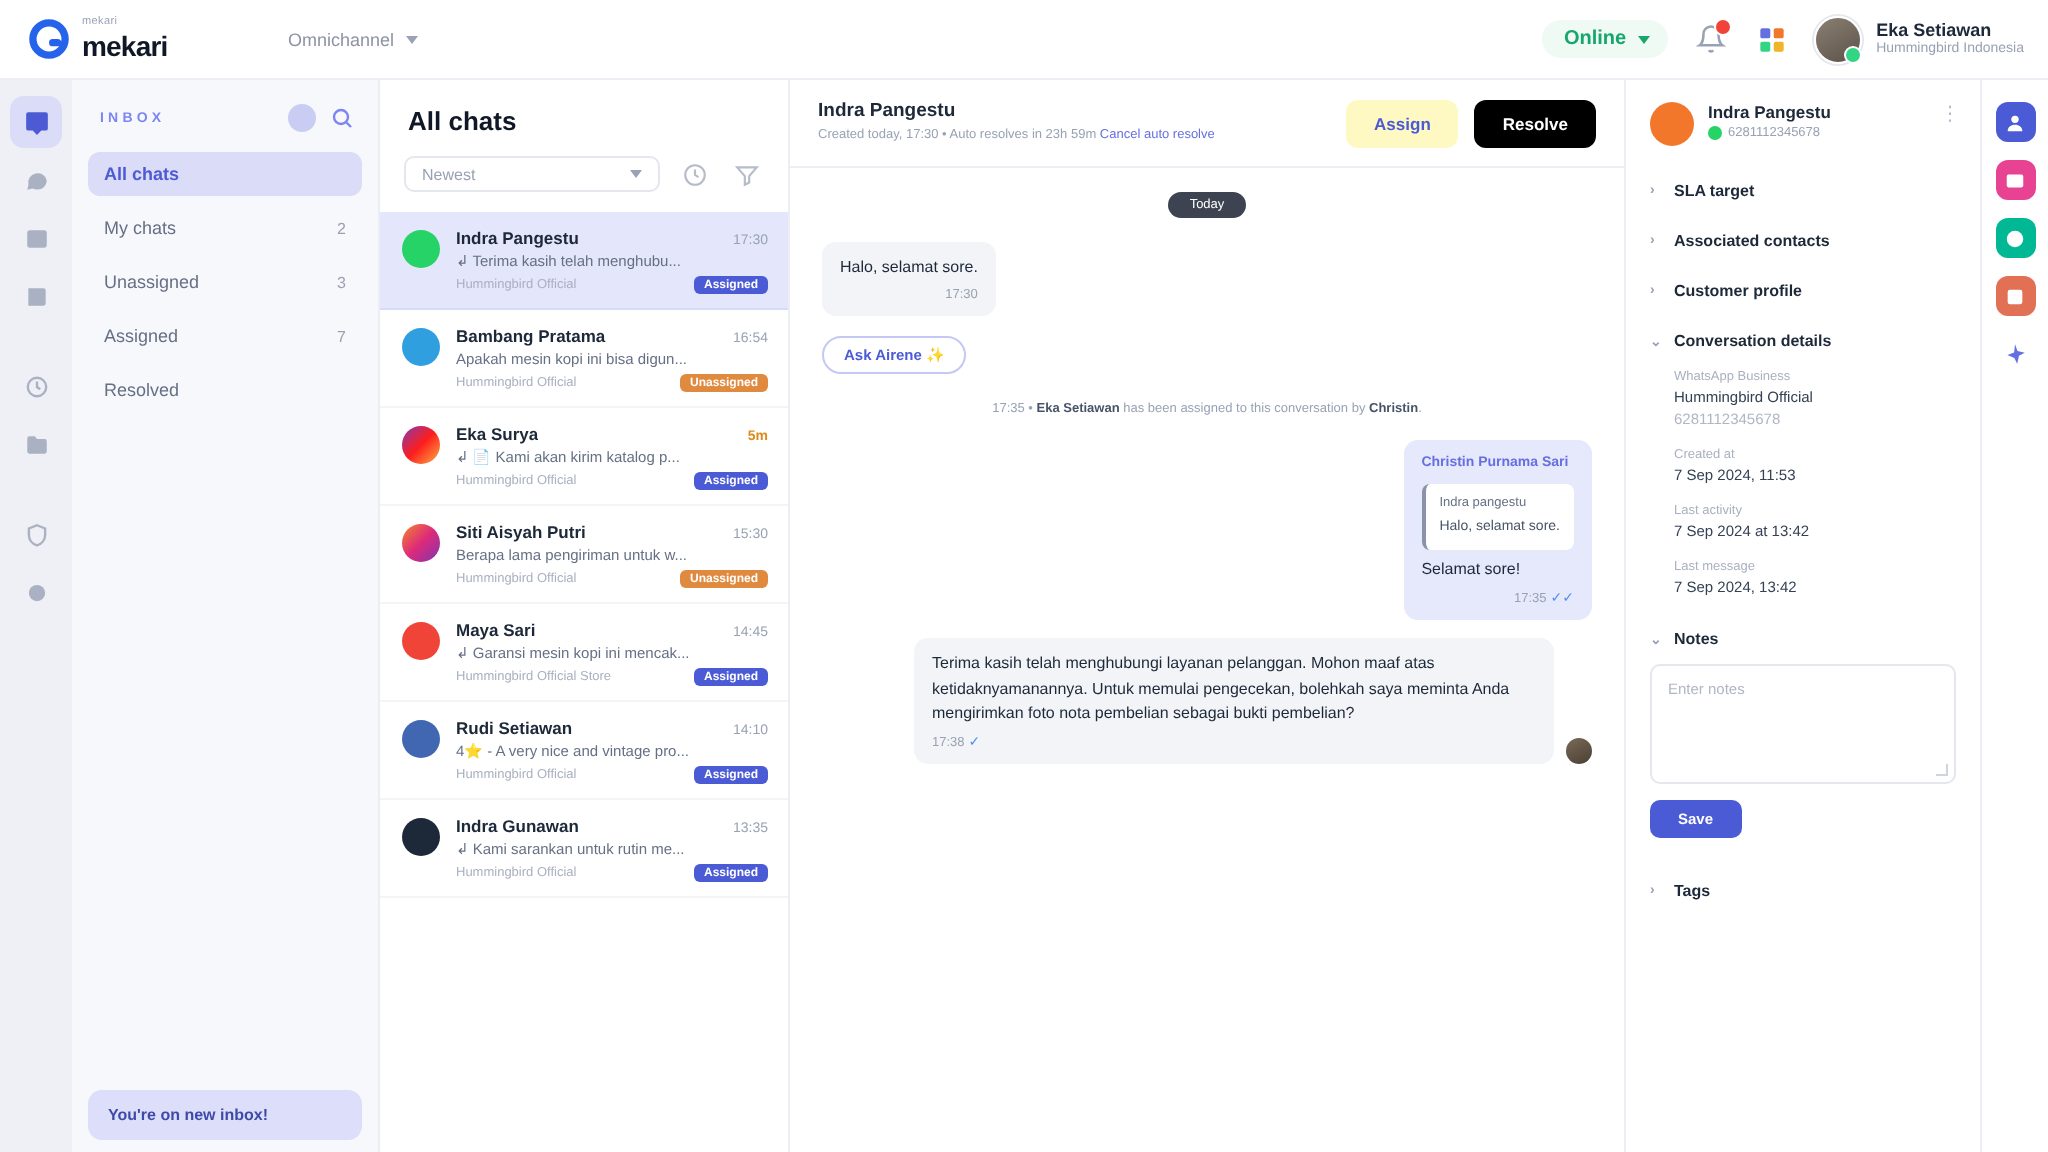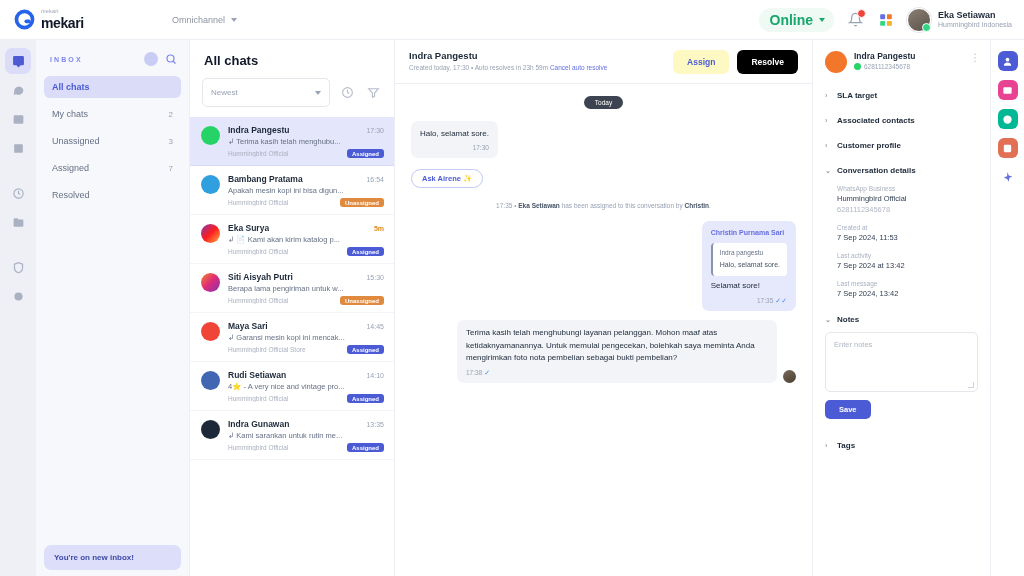--- a/index.html
+++ b/index.html
@@ -21,32 +21,32 @@
     border-bottom: 1px solid #eceef3;
     position: relative; z-index: 5;
   }
   .brand { display: flex; align-items: center; gap: 6px; width: 130px; }
   .brand-mark { width: 21px; height: 21px; position: relative; flex: 0 0 21px; }
   .brand-text { line-height: 1; }
   .brand-sup { font-size: 5.5px; color: #9aa3b5; letter-spacing: .2px; display: block; margin-bottom: 1px; }
   .brand-name { font-size: 14px; font-weight: 700; color: #101828; letter-spacing: -0.4px; display: block; }
 
   .omni {
-    margin-left: 28px; display: flex; align-items: center; gap: 6px;
+    display: flex; align-items: center; gap: 6px;
     font-size: 9px; color: #8d93a3; cursor: pointer;
   }
   .caret { width: 0; height: 0; border-left: 3.5px solid transparent; border-right: 3.5px solid transparent; border-top: 4px solid #9aa3b5; }
 
   .topbar-right { margin-left: auto; display: flex; align-items: center; gap: 11px; }
   .status-pill {
     display: flex; align-items: center; gap: 6px;
     background: #eefaf3; border-radius: 12px;
     padding: 4px 9px 4px 11px; cursor: pointer;
   }
-  .status-pill .lbl { font-size: 14px; color: #17a66b; font-weight: 600; }
+  .status-pill .lbl { font-size: 10px; color: #17a66b; font-weight: 600; }
   .status-pill .caret { border-top-color: #17a66b; }
   .icon-btn { position: relative; width: 20px; height: 20px; display: flex; align-items: center; justify-content: center; cursor: pointer; }
   .bell-dot { position: absolute; top: -1px; right: -1px; width: 9px; height: 9px; border-radius: 50%; background: #f04438; border: 1.5px solid #fff; }
   .avatar-box { display: flex; align-items: center; gap: 7px; cursor: pointer; }
   .avatar {
     width: 24px; height: 24px; border-radius: 50%;
     background: linear-gradient(150deg,#8a7f72,#5d5248);
     border: 1.5px solid #fff; box-shadow: 0 0 0 1px #e6e8ef; position: relative;
   }
   .avatar::after { content:""; position:absolute; right:-1px; bottom:-1px; width:7px; height:7px; border-radius:50%; background:#32d583; border:1.5px solid #fff; }
@@ -99,21 +99,21 @@
   .new-inbox-t { font-size: 8px; color: #3f4aa8; font-weight: 700; }
 
   
   .chatlist {
     width: 205px; flex: 0 0 205px; background: #ffffff;
     border-right: 1px solid #eceef3; display: flex; flex-direction: column;
   }
   .cl-title { font-size: 13px; font-weight: 700; color: #101828; padding: 13px 14px 10px; }
   .cl-filters { display: flex; align-items: center; gap: 8px; padding: 0 12px 10px; }
   .sortsel {
-    flex: 1; height: 29px; border: 1px solid #e4e7ec; border-radius: 5px;
+    flex: 1; height: 18px; border: 1px solid #e4e7ec; border-radius: 5px;
     display: flex; align-items: center; padding: 0 8px;
     font-size: 8px; color: #98a2b3; cursor: pointer;
   }
   .sortsel .caret { margin-left: auto; }
   .f-icon {
     width: 18px; height: 18px; border-radius: 50%;
     display: flex; align-items: center; justify-content: center;
     color: #b6bcca; cursor: pointer;
   }
   .cl-scroll { flex: 1; overflow: hidden; }

